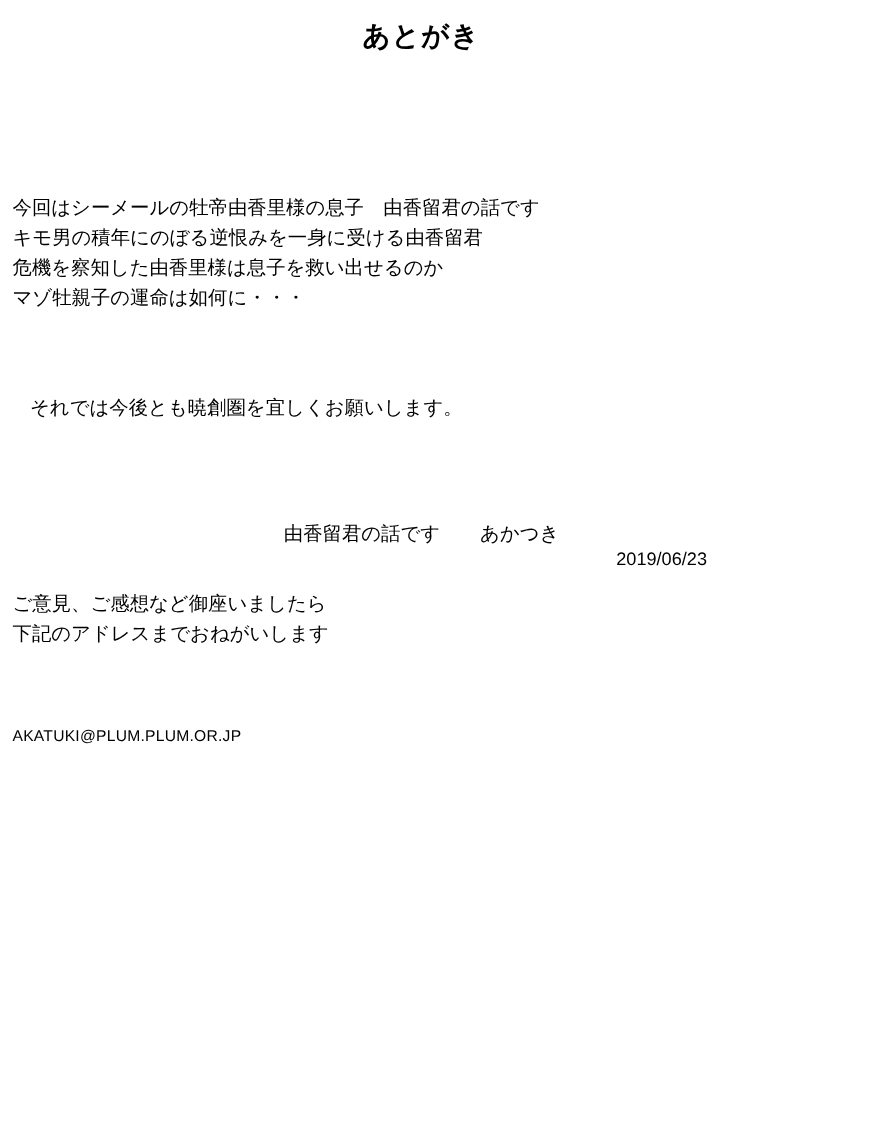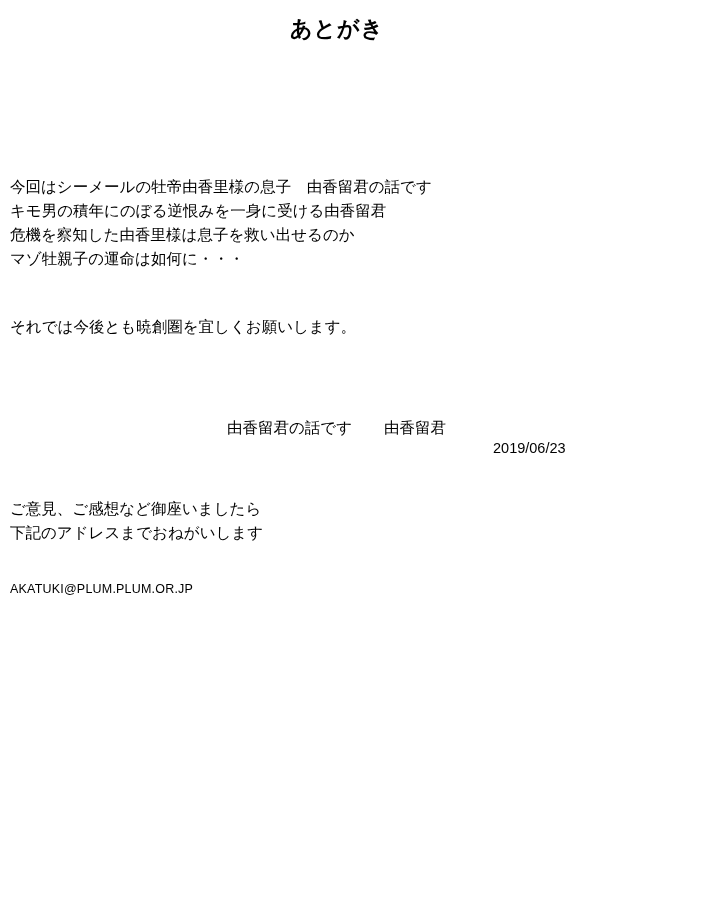--- a/index.html
+++ b/index.html
@@ -32,42 +32,42 @@
     letter-spacing: 1px;
   }
   .block {
     position: absolute;
     left: 10px;
     font-size: 15.5px;
     line-height: 24px;
     white-space: pre-wrap;
   }
   .b1 { top: 56px; }
-  .b2 { top: 155px; margin-top: 20px; }
+  .b2 { top: 155px; }
   .b3 { top: 257px; }
-  .b4 { top: 315px; }
+  .b4 { top: 315px; margin-left: 14px; }
   .sig {
     position: absolute;
     top: 416px;
     left: 227px;
     font-size: 15.5px;
     line-height: 24px;
   }
   .sig-name {
     display: inline-block;
     margin-left: 32px;
   }
   .date {
     position: absolute;
     top: 440px;
     left: 493px;
     font-size: 14.5px;
     text-align: right;
   }
-  .b5 { top: 498px; font-family: Liberation Mono, monospace; }
+  .b5 { top: 472px; }
   .email {
     position: absolute;
     top: 582px;
     left: 10px;
     font-size: 12.5px;
     letter-spacing: 0.2px;
   }
 </style>
 </head>
 <body>
@@ -79,21 +79,21 @@
 
   <div class="block b2">今回はシーメールの牡帝由香里様の息子　由香留君の話です
 キモ男の積年にのぼる逆恨みを一身に受ける由香留君
 危機を察知した由香里様は息子を救い出せるのか
 マゾ牡親子の運命は如何に・・・</div>
 
 
   <div class="block b4">それでは今後とも暁創圏を宜しくお願いします。</div>
 
   <div class="sig">
-    <span>由香留君の話です</span><span class="sig-name">由香留君</span>
+    <span>由香留君の話です</span><span class="sig-name">あかつき</span>
   </div>
 
   <div class="date">2019/06/23</div>
 
   <div class="block b5">ご意見、ご感想など御座いましたら
 下記のアドレスまでおねがいします</div>
 
   <div class="email">AKATUKI@PLUM.PLUM.OR.JP</div>
 
 </div>

